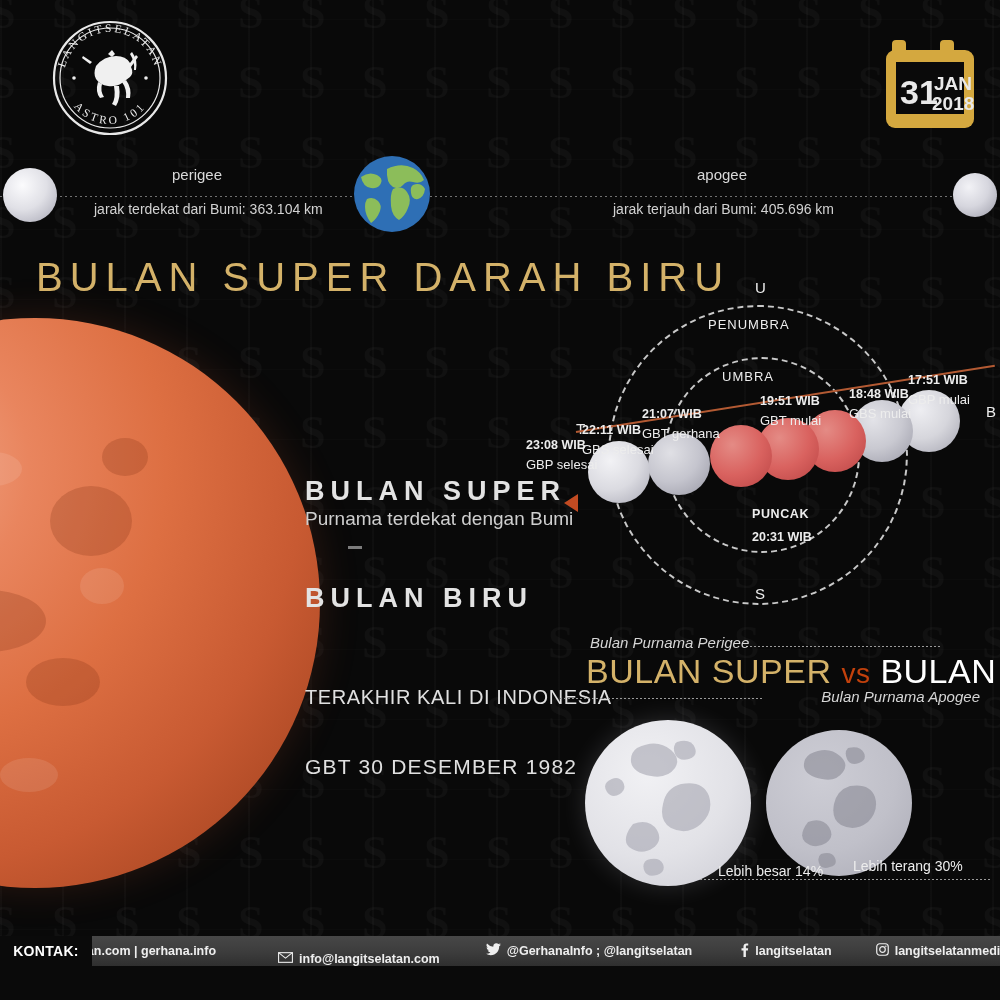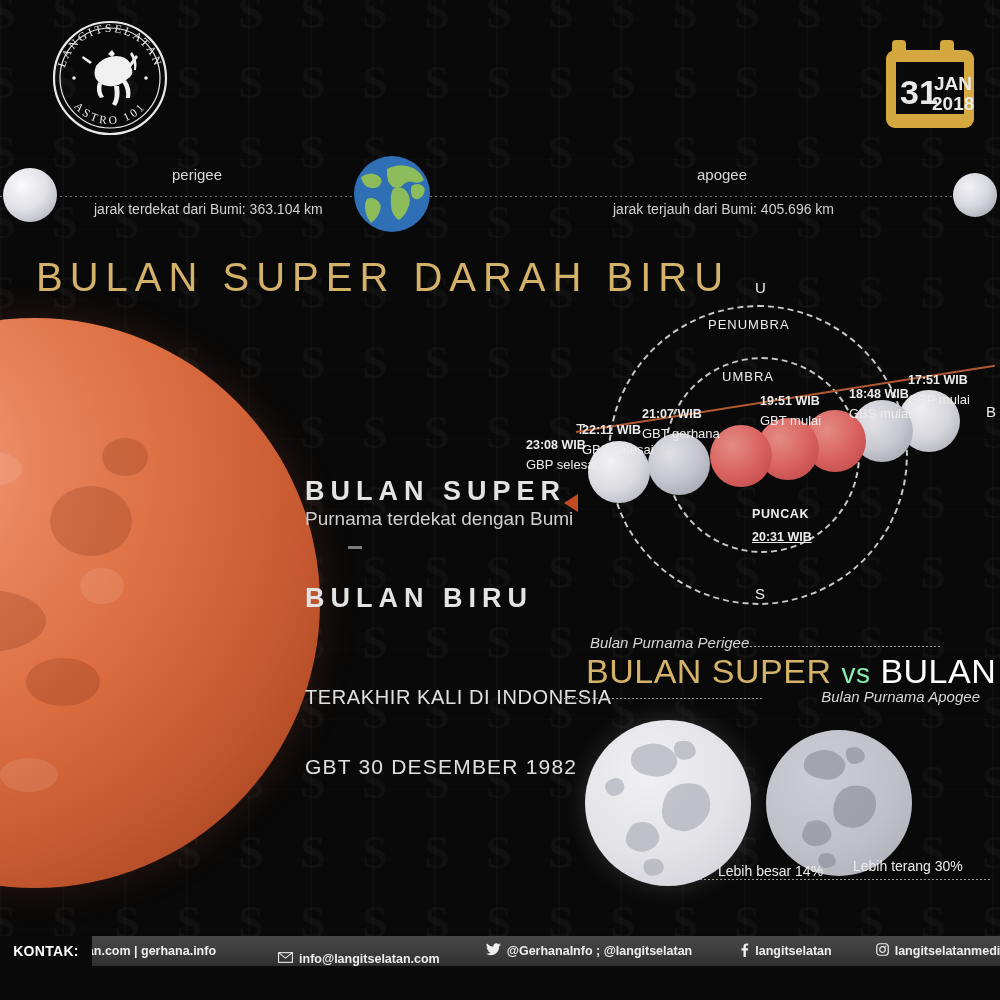--- a/index.html
+++ b/index.html
@@ -100,21 +100,21 @@
     border-top:9px solid transparent; border-bottom:9px solid transparent;
     border-right:14px solid #c24b22;
   }
 
   
   #svm{ position:absolute; left:560px; top:630px; width:440px; height:280px;}
   #svm-top{ position:absolute; left:30px; top:4px; font-size:15px; font-style:italic; color:#d6d6d6;}
   #svm-main{ position:absolute; left:26px; top:22px; font-size:34px; letter-spacing:.5px; white-space:nowrap;}
   #svm-main .gold{ color:#d4b269; }
   #svm-main .wht{ color:#ffffff; }
-  #svm-main .vs{ color:#86efac; font-size:28px; }
+  #svm-main .vs{ color:#c2410c; font-size:28px; }
   #svm-bot{ position:absolute; right:20px; top:58px; font-size:15px; font-style:italic; color:#d6d6d6;}
   .dash-h{ position:absolute; height:1px;
     background-image:linear-gradient(90deg,#9a9a9a 55%, transparent 55%);
     background-size:4px 1px; background-repeat:repeat-x;}
   .cmp-moon{ position:absolute; border-radius:50%; }
   .cmp-lbl{ position:absolute; font-size:14px; color:#ededed; white-space:nowrap;}
 
   
   #contact{
     position:absolute; left:0; bottom:34px; width:1000px; height:30px;
@@ -531,21 +531,21 @@
     <div class="lbl tm" style="left:82px; top:132px;">21:07 WIB</div>
     <div class="lbl" style="left:82px; top:151px;">GBT gerhana</div>
 
     <div class="lbl tm" style="left:22px; top:148px;">22:11 WIB</div>
     <div class="lbl" style="left:22px; top:167px;">GBS selesai</div>
 
     <div class="lbl tm" style="left:-34px; top:163px;">23:08 WIB</div>
     <div class="lbl" style="left:-34px; top:182px;">GBP selesai</div>
 
     <div class="lbl tm" style="left:192px; top:232px; letter-spacing:.6px;text-align:right;">PUNCAK</div>
-    <div class="lbl tm" style="left:192px; top:255px;text-decoration:underline;">20:31 WIB</div>
+    <div class="lbl tm" style="left:192px; top:255px;">20:31 WIB</div>
   </div>
 
   <div id="svm">
     <div class="dash-h" style="left:186px; top:16px; width:196px;"></div>
     <div id="svm-top">Bulan Purnama Perigee</div>
 
     <div id="svm-main">
       <span class="gold">BULAN SUPER</span>
       <span class="vs">vs</span>
       <span class="wht">BULAN MINI</span>

